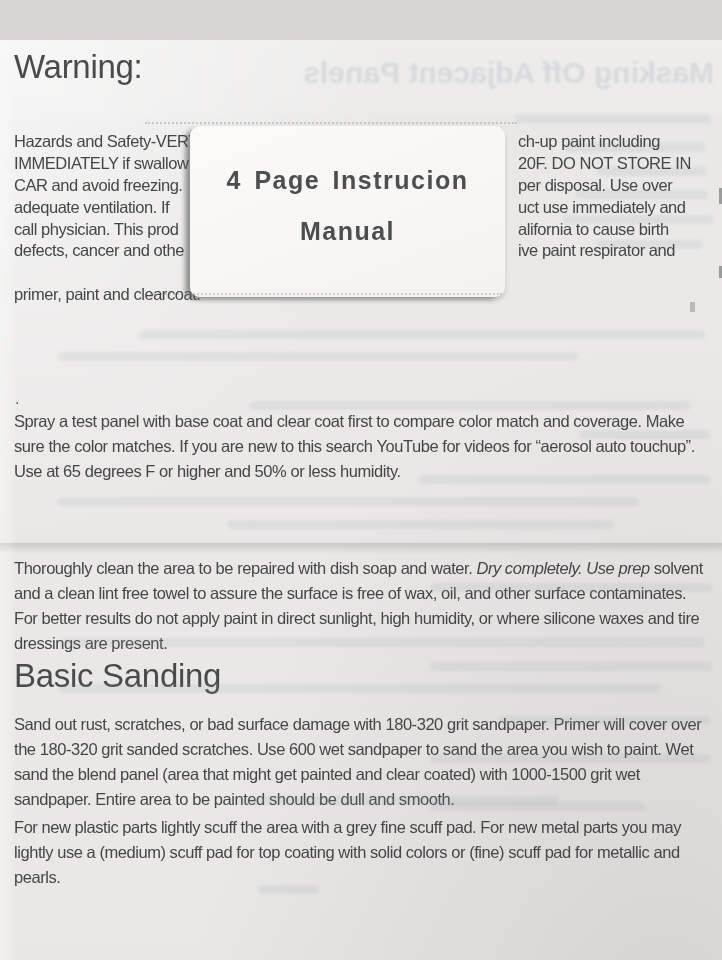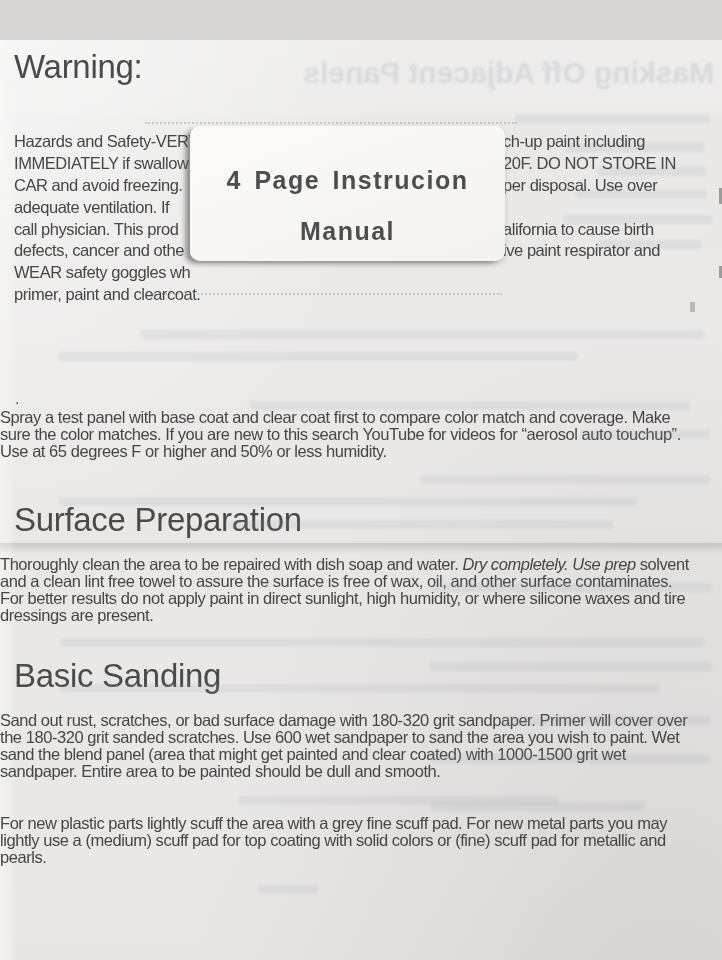--- a/index.html
+++ b/index.html
@@ -19,32 +19,32 @@
         #eae8e7 830px, #e8e6e5 960px);
     margin-top: 40px;
   }
   
   .h1{
     position:absolute;left:14px;
     font-size:33px;font-weight:400;letter-spacing:-.3px;color:#4a4a4a;
     white-space:nowrap;
   }
   .para{
-    position:absolute;left:0;width:694px;
-    font-size:16.5px;line-height:17px;letter-spacing:-.45px;color:#464646;
+    position:absolute;left:14px;width:694px;
+    font-size:16.5px;line-height:25px;letter-spacing:-.45px;color:#464646;
   }
   .para .it{font-style:italic;}
   
   .warn-lines{position:absolute;left:14px;top:92px;width:700px;z-index:2;}
   .w-line{position:relative;height:21.9px;font-size:16.5px;letter-spacing:-.45px;color:#464646;}
   .w-left{position:absolute;left:0;top:0;white-space:nowrap;}
-  .w-right{position:absolute;left:489px;top:0;white-space:nowrap;}
+  .w-right{position:absolute;left:504px;top:0;white-space:nowrap;}
   
   .sticker{
-    position:absolute;left:190px;top:86px;width:315px;height:135px;z-index:5;
+    position:absolute;left:190px;top:86px;width:315px;height:171px;z-index:5;
     background:linear-gradient(160deg,#fbfaf9 0%,#f7f6f4 55%,#f3f2ef 100%);
     border-radius:10px;
     box-shadow:-6px 3px 5px -1px rgba(80,80,80,.55), 0 3px 5px rgba(110,110,110,.28);
     display:flex;flex-direction:column;align-items:center;justify-content:flex-start;
     padding-top:40px;box-sizing:border-box;
   }
   .sticker-line1,.sticker-line2{
     font-weight:700;font-size:25px;color:#4e4e4e;
     letter-spacing:1.5px;word-spacing:4px;white-space:nowrap;
   }
@@ -115,48 +115,47 @@
     <div class="w-line">
       <span class="w-left">IMMEDIATELY if swallow</span>
       <span class="w-right">20F. DO NOT STORE IN</span>
     </div>
     <div class="w-line">
       <span class="w-left">CAR and avoid freezing.</span>
       <span class="w-right">per disposal. Use over</span>
     </div>
     <div class="w-line">
       <span class="w-left">adequate ventilation. If</span>
+      <span class="w-right">uct use immediately and</span>
     </div>
     <div class="w-line">
       <span class="w-left">call physician. This prod</span>
       <span class="w-right">alifornia to cause birth</span>
     </div>
     <div class="w-line">
       <span class="w-left">defects, cancer and othe</span>
       <span class="w-right">ive paint respirator and</span>
     </div>
     <div class="w-line">
-      <span class="w-left">WEAR safety goggles wh</span>
     </div>
     <div class="w-line">
       <span class="w-left">primer, paint and clearcoat.</span>
     </div>
   </div>
 
   <div class="perf perf-top"></div>
   <div class="perf perf-bottom"></div>
   <div class="sticker">
     <div class="sticker-line1">4 Page Instrucion</div>
     <div class="sticker-line2">Manual</div>
   </div>
 
   <div class="stray-dot">.</div>
   <div class="para" style="top:369px">Spray a test panel with base coat and clear coat first to compare color match and coverage. Make sure the color matches.  If you are new to this search YouTube for videos for “aerosol auto touchup”.  Use at 65 degrees F or higher and 50% or less humidity.</div>
 
-  <div class="h1" style="top:461px">Surface Preparation</div>
   <div class="para" style="top:516px"><span>Thoroughly clean the area to be repaired with dish soap and water.  </span><span class="it">Dry completely. Use prep</span><span> solvent and a clean lint free towel to assure the surface is free of wax, oil, and other surface contaminates. For better results do not apply paint in direct sunlight, high humidity, or where silicone waxes and tire dressings are present.</span></div>
 
   <div class="h1" style="top:617px">Basic Sanding</div>
   <div class="para" style="top:672px">Sand out rust, scratches, or bad surface damage with 180-320 grit sandpaper. Primer will cover over the 180-320 grit sanded scratches. Use 600 wet sandpaper to sand the area you wish to paint. Wet sand the blend panel (area that might get painted and clear coated) with 1000-1500 grit wet sandpaper. Entire area to be painted should be dull and smooth.</div>
   <div class="para" style="top:775px">For new plastic parts lightly scuff the area with a grey fine scuff pad. For new metal parts you may lightly use a (medium) scuff pad for top coating with solid colors or (fine) scuff pad for metallic and pearls.</div>
 
   <div class="edge-mark" style="left:719px;top:148px;width:3px;height:16px"></div>
   <div class="edge-mark" style="left:719px;top:226px;width:3px;height:12px"></div>
   <div class="edge-mark" style="left:690px;top:262px;width:5px;height:10px;opacity:.6"></div>
 

